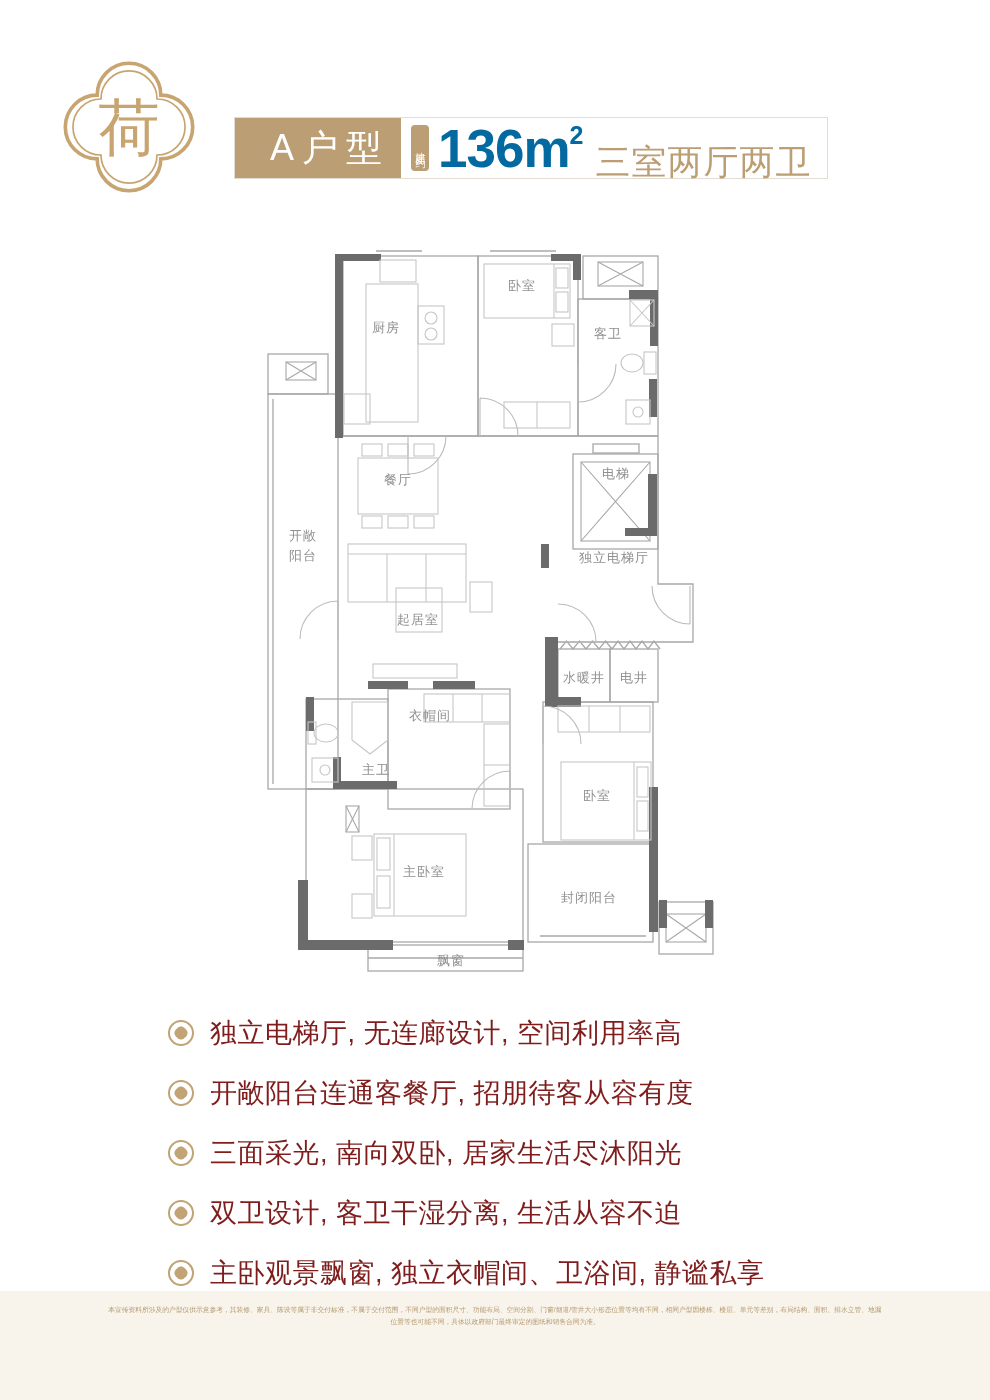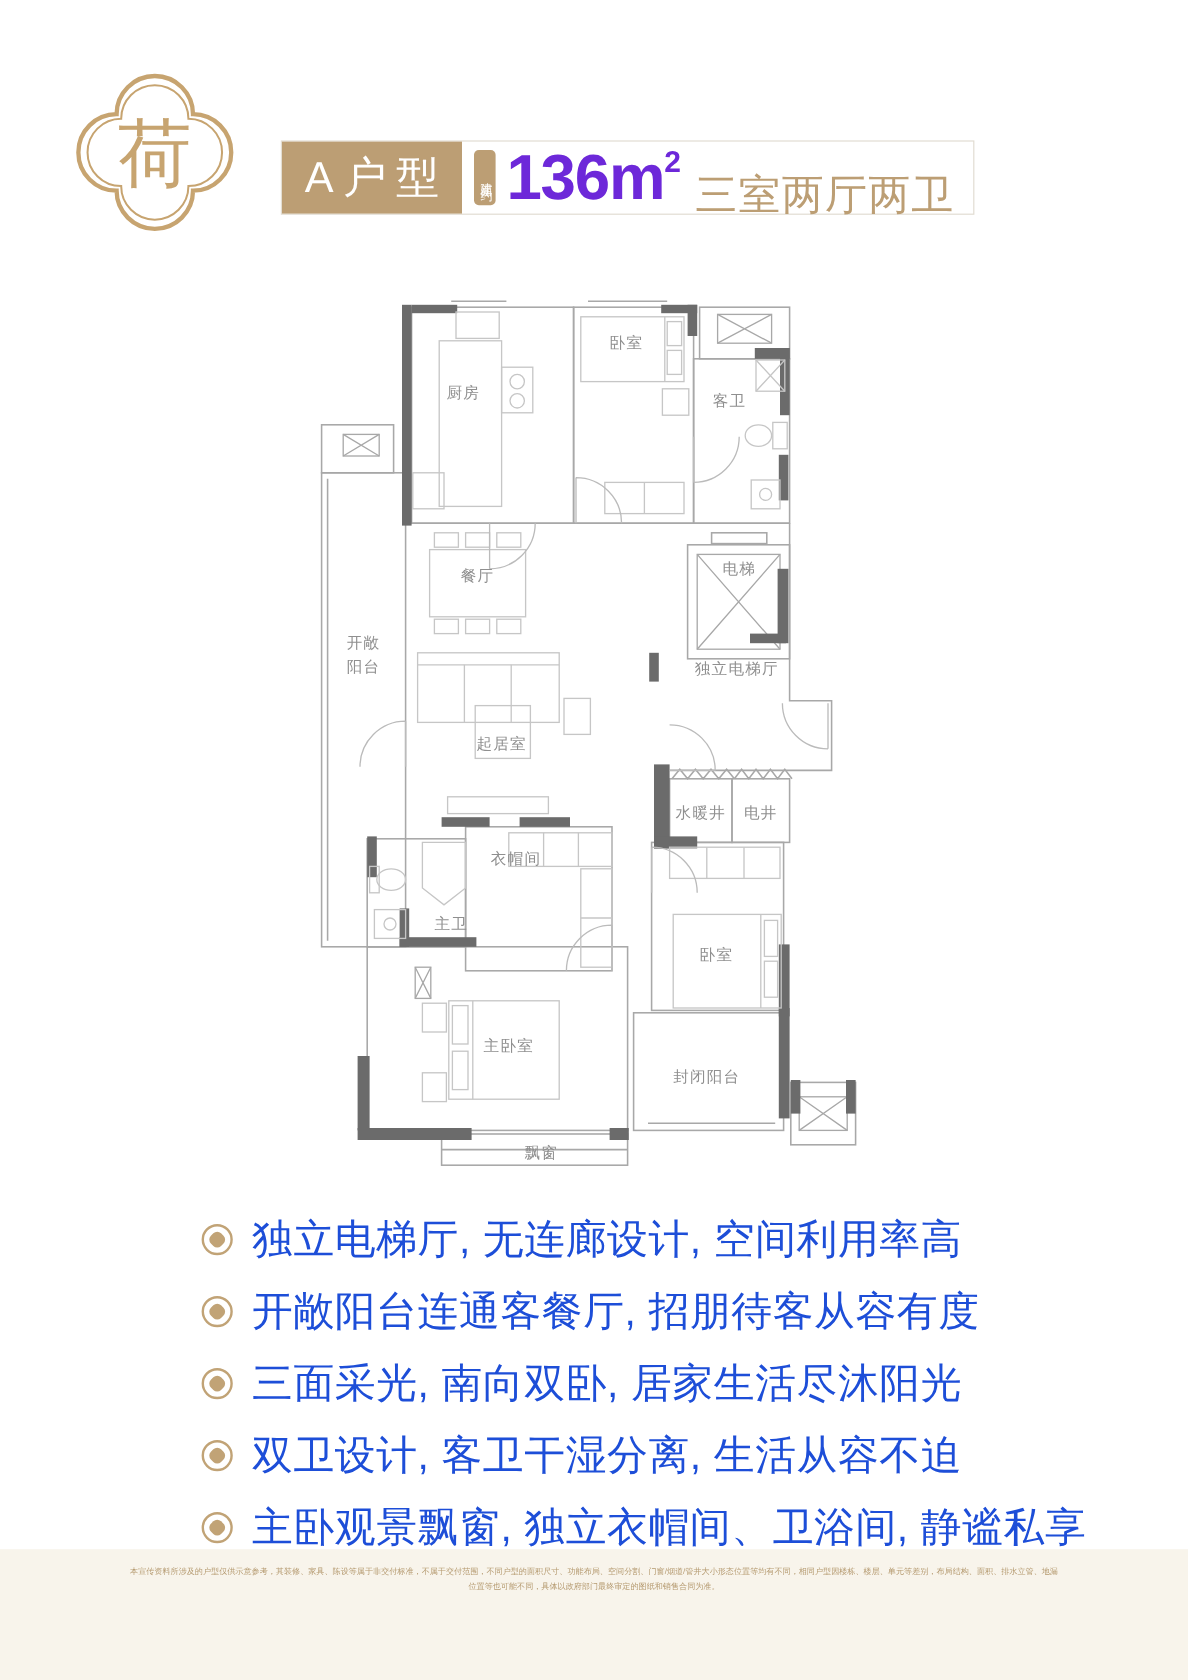--- a/index.html
+++ b/index.html
@@ -6,41 +6,41 @@
   body{width:990px;height:1400px;position:relative;background:#ffffff;
        font-family:"Liberation Sans","DejaVu Sans",sans-serif;overflow:hidden;}
 
   
   .logo{position:absolute;left:60px;top:56px;width:138px;height:142px;}
 
   
   .title-bar{position:absolute;left:234px;top:117px;height:60px;display:flex;
              align-items:stretch;border:1px solid #e2ddd2;background:#fff;}
   .type-box{width:142px;background:#bc9e74;color:#fff;display:flex;align-items:center;
-            justify-content:center;font-size:36px;letter-spacing:8px;padding-left:8px;flex:none;}
+            justify-content:center;font-size:36px;letter-spacing:8px;padding-left:24px;flex:none;}
   .area-wrap{display:flex;align-items:center;padding:0 16px 0 10px;gap:9px;}
   .jmy-box{width:18px;height:46px;background:#bc9e74;color:#fff;border-radius:4px;
            font-size:10px;display:flex;align-items:center;justify-content:center;
            writing-mode:vertical-rl;text-orientation:upright;letter-spacing:3px;flex:none;}
-  .big-num{font-size:53px;font-weight:bold;color:#6d28d9;letter-spacing:-1px;line-height:1;}
+  .big-num{font-size:53px;font-weight:bold;color:#0369a1;letter-spacing:-1px;line-height:1;}
   .big-num sup{font-size:25px;position:relative;top:-4px;font-weight:bold;}
   .rooms-text{font-size:35px;color:#bc9e74;font-weight:500;letter-spacing:1px;margin-left:4px;margin-top:28px;}
 
   
   .plan{position:absolute;left:258px;top:244px;width:468px;height:732px;}
   .plan text{font-family:"Liberation Sans","DejaVu Sans",sans-serif;}
 
   
   .features{position:absolute;left:168px;top:1003px;list-style:none;margin:0;padding:0;}
   .feature-row{display:flex;align-items:center;height:60px;gap:16px;}
   .bullet{width:22px;height:22px;border:2px solid #c1a376;border-radius:50%;
           position:relative;flex:none;}
   .bullet-core{position:absolute;left:5px;top:5px;width:12px;height:12px;
                background:#c1a376;border-radius:38%;transform:rotate(45deg);}
-  .feature-text{font-size:34px;color:#1d4ed8;letter-spacing:0.5px;}
+  .feature-text{font-size:27px;color:#7f1d1d;letter-spacing:0.5px;}
 
   
   .disclaimer{position:absolute;left:0;top:1291px;width:990px;height:109px;background:#f8f4eb;}
   .disclaimer-inner{position:absolute;left:50%;margin-left:-800px;top:13px;width:1600px;
                     transform:scale(0.5);transform-origin:center top;text-align:center;
                     color:#b59a70;font-size:13.5px;line-height:1.8;}
 </style>
 </head>
 <body>
 

